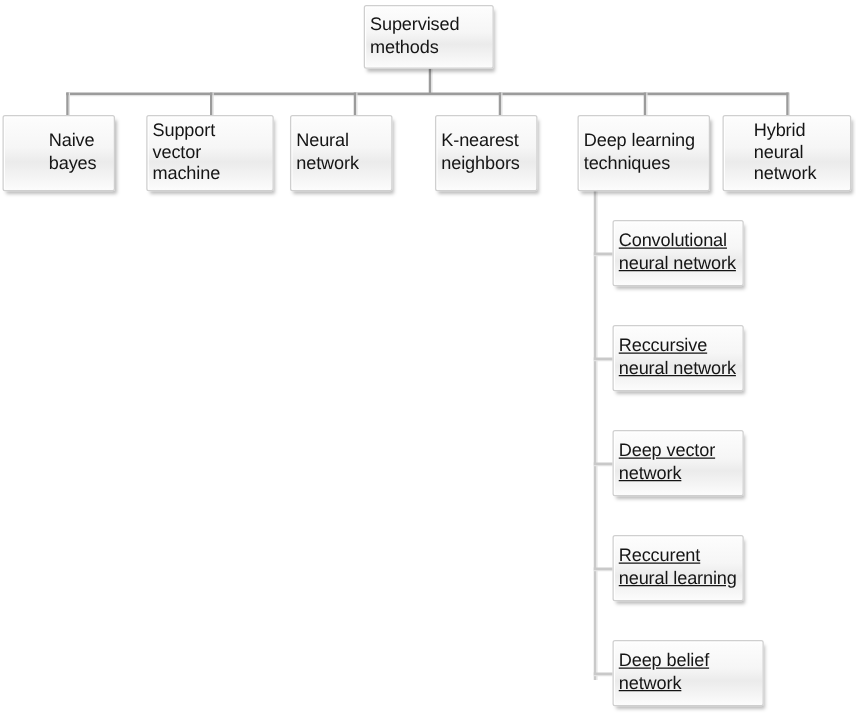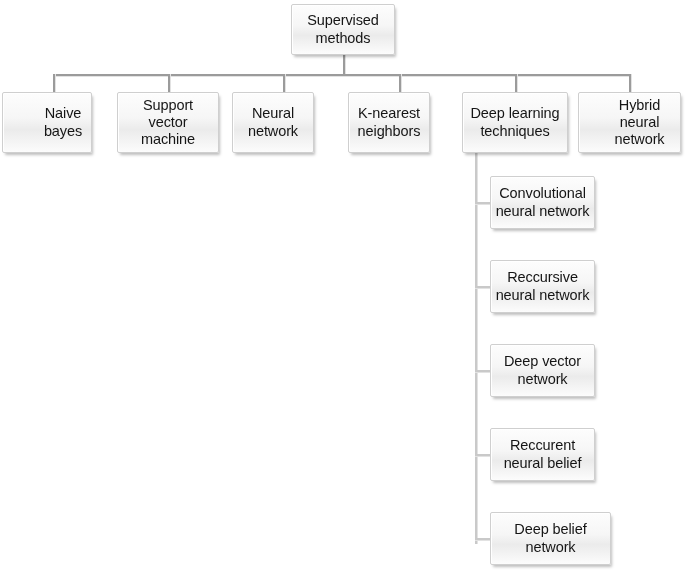--- a/index.html
+++ b/index.html
@@ -63,33 +63,33 @@
         #ebebeb 62%,
         #f3f3f3 80%,
         #fcfcfc 100%);
     box-shadow:
       2px 3px 3px -1px rgba(0,0,0,0.26),
       inset 0 1px 0 #ffffff,
       inset 1px 0 0 #ffffff;
     display: flex;
     align-items: center;
     justify-content: center;
-    text-align: center;
+    text-align: left;
     line-height: 1.18;
     padding: 0 4px;
     font-size: 14.5px;
     letter-spacing: -0.1px;
     color: #151515;
     user-select: none;
   }
   .node .label { display: block; width: 100%; }
 
   .node.root { font-size: 14.5px; }
   .node.level2 { font-size: 14.5px; }
-  .node.level3 { font-size: 14.5px; }
+  .node.level3 { font-size: 14.5px; text-decoration: underline; }
 </style>
 </head>
 <body>
 
 <div id="diagram">
 
   <div id="lines">
       <div class="line v" style="left: 343px; top: 55px; height: 21px;"></div>
       <div class="line h" style="left: 53px; top: 74px; width: 578px;"></div>
       <div class="line v" style="left: 53px; top: 74px; height: 18px;"></div>
@@ -131,19 +131,19 @@
       <div class="node level3" style="left: 490px; top: 176px; width: 105px; height: 53px;">
         <span class="label">Convolutional neural network</span>
       </div>
       <div class="node level3" style="left: 490px; top: 260px; width: 105px; height: 53px;">
         <span class="label">Reccursive neural network</span>
       </div>
       <div class="node level3" style="left: 490px; top: 344px; width: 105px; height: 53px;">
         <span class="label">Deep vector network</span>
       </div>
       <div class="node level3" style="left: 490px; top: 428px; width: 105px; height: 53px;">
-        <span class="label">Reccurent neural belief</span>
+        <span class="label">Reccurent neural learning</span>
       </div>
       <div class="node level3" style="left: 490px; top: 512px; width: 121px; height: 53px;">
         <span class="label">Deep belief network</span>
       </div>
     </div>
 </div>
 
 </body></html>

